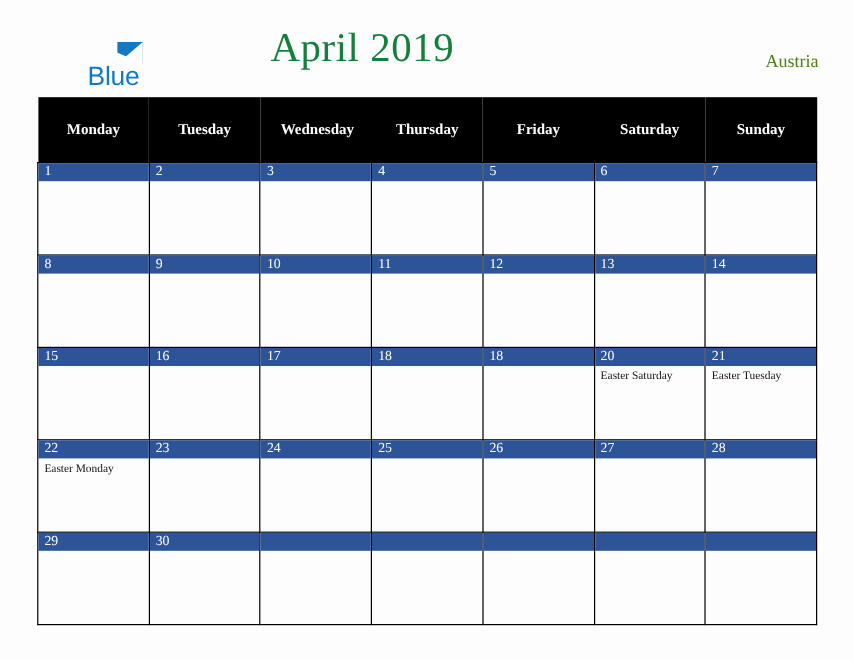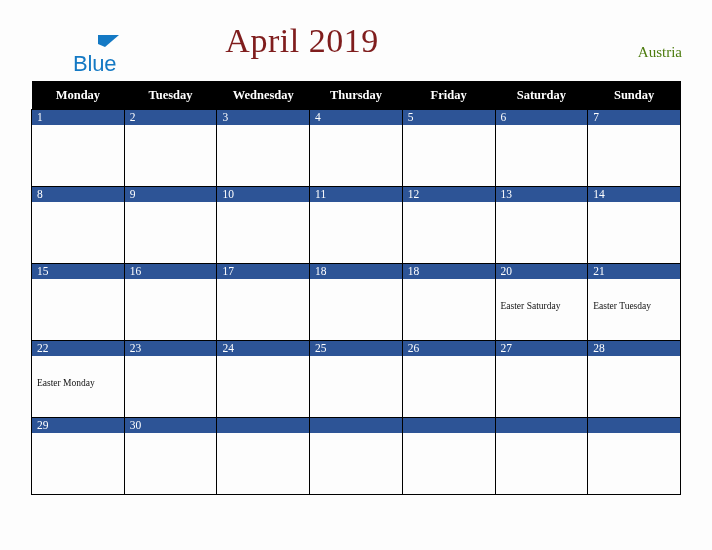--- a/index.html
+++ b/index.html
@@ -73,21 +73,21 @@
   }
 
   #calendar-title {
     position: absolute;
     left: 0;
     top: 22px;
     width: 604px;
     text-align: center;
     font-family: "Liberation Serif", serif;
     font-size: 34px;
-    color: #7f1d1d;
+    color: #15803d;
     letter-spacing: 0.5px;
   }
 
   #country-label {
     position: absolute;
     right: 30px;
     top: 44px;
     font-family: "Liberation Serif", serif;
     font-size: 15px;
     color: #4d7c0f;
@@ -102,21 +102,21 @@
     border-collapse: collapse;
     table-layout: fixed;
   }
   #calendar-grid th {
     background: #000000;
     color: #ffffff;
     font-family: "Liberation Serif", serif;
     font-size: 12.5px;
     font-weight: bold;
     height: 20px;
-    padding: 4px;
+    padding: 17px;
     text-align: center;
     border: none;
   }
   #calendar-grid td {
     width: 92.85px;
     height: 76px;
     padding: 0;
     vertical-align: top;
     border-left: 1px solid #000000;
     border-right: 1px solid #000000;
@@ -137,21 +137,20 @@
     line-height: 15px;
     color: #ffffff;
     font-family: "Liberation Serif", serif;
     font-size: 11.5px;
     padding-left: 5px;
     box-sizing: border-box;
     overflow: hidden;
   }
   .day-events {
     padding: 3px 4px 0 5px;
-    margin-top: 18px;
   }
   .event-text {
     font-family: "Liberation Serif", serif;
     font-size: 9.5px;
     color: #111111;
     line-height: 12px;
     display: block;
   }
 </style>
 </head>

